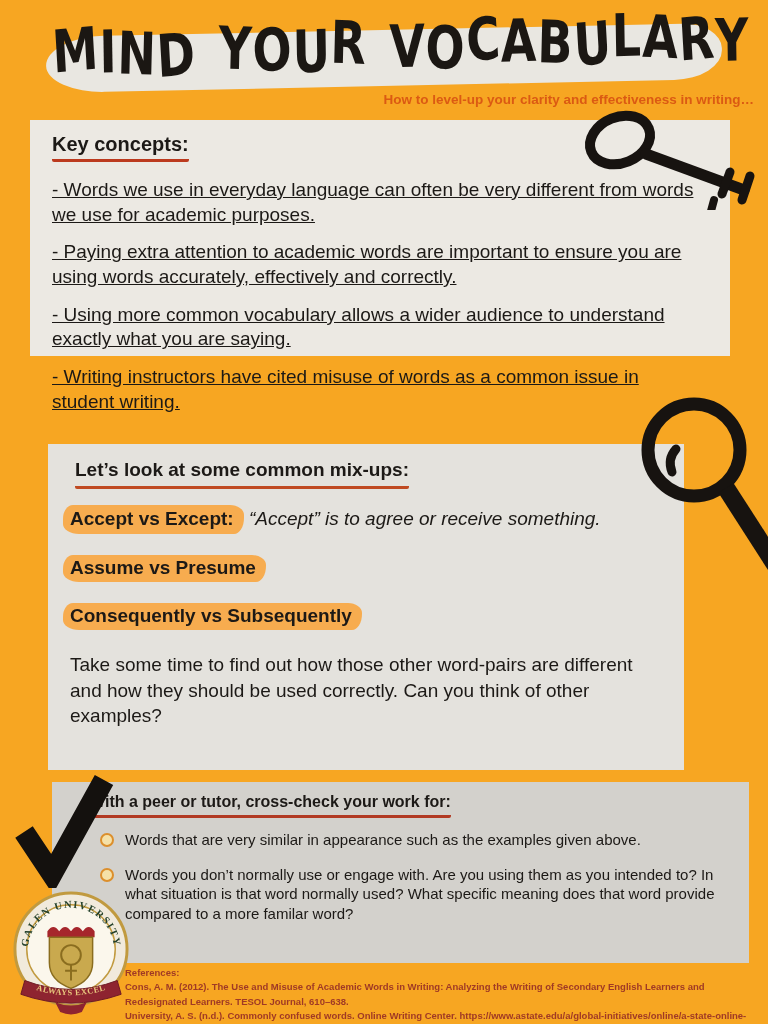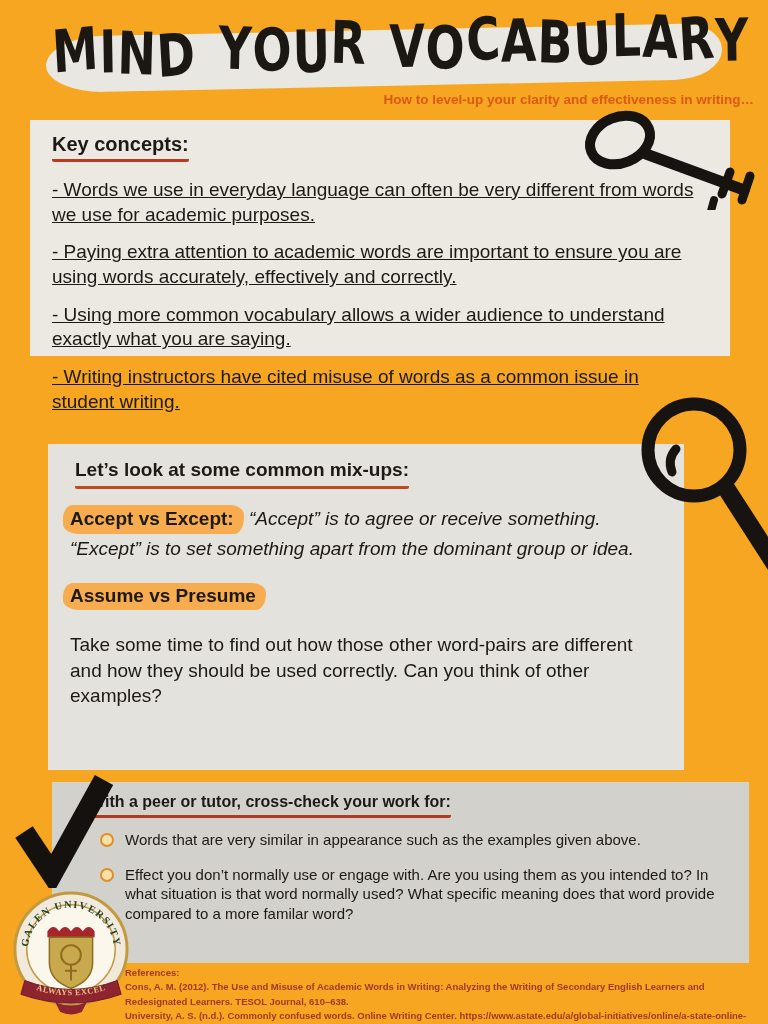--- a/index.html
+++ b/index.html
@@ -96,41 +96,41 @@
   <path d="M150 88 l8 -22" stroke="#171310" stroke-width="9" fill="none" stroke-linecap="round"></path>
   <path d="M170 94 l8 -24" stroke="#171310" stroke-width="9" fill="none" stroke-linecap="round"></path>
   <path d="M142 94 l-3 11" stroke="#171310" stroke-width="8" fill="none" stroke-linecap="round"></path>
 </svg>
 
 <div class="card card2">
   <h2><span class="redline2">Let’s look at some common mix-ups:</span></h2>
   <p class="pairline">
     <span class="hl">Accept vs Except:</span><span class="it"> “Accept” is to agree or receive something.</span>
   </p>
-  <p class="def2 it">“Except” is to set something apart from the dominant group or idea.</p>
   <p class="pair"><span class="hl">Assume vs Presume</span></p>
+  <p class="pair"><span class="hl">Consequently vs Subsequently</span></p>
   <p class="takeaway">Take some time to find out how those other word-pairs are different and how they should be used correctly. Can you think of other examples?</p>
 </div>
 
 <svg class="abs" style="left:622px;top:386px;" width="150" height="196" viewBox="0 0 150 196">
   <circle cx="72" cy="64" r="46" fill="none" stroke="#171310" stroke-width="13"></circle>
   <path d="M50 86 q-5 -13 4 -23" stroke="#171310" stroke-width="9" fill="none" stroke-linecap="round"></path>
   <path d="M104 102 L158 186" stroke="#171310" stroke-width="18" fill="none" stroke-linecap="butt"></path>
 </svg>
 
 <div class="card card3">
   <h2><span class="redline3">With a peer or tutor, cross-check your work for:</span></h2>
   <ul class="bullets">
     <li>
       <span class="ring"></span>
       <span class="btext">Words that are very similar in appearance such as the examples given above.</span>
     </li>
     <li>
       <span class="ring"></span>
-      <span class="btext">Effect you don’t normally use or engage with. Are you using them as you intended to? In what situation is that word normally used? What specific meaning does that word provide compared to a more familar word?</span>
+      <span class="btext">Words you don’t normally use or engage with. Are you using them as you intended to? In what situation is that word normally used? What specific meaning does that word provide compared to a more familar word?</span>
     </li>
   </ul>
 </div>
 
 <svg class="abs" style="left:8px;top:770px;" width="112" height="118" viewBox="0 0 112 118">
   <path d="M16 62 L44 104 L96 10" fill="none" stroke="#14110E" stroke-width="21" stroke-linejoin="miter" stroke-linecap="butt"></path>
 </svg>
 
 <svg class="abs" style="left:12px;top:888px;" width="118" height="128" viewBox="0 0 120 130">
   <circle cx="60" cy="62" r="57" fill="#F1EADC" stroke="#C19A3F" stroke-width="3"></circle>

